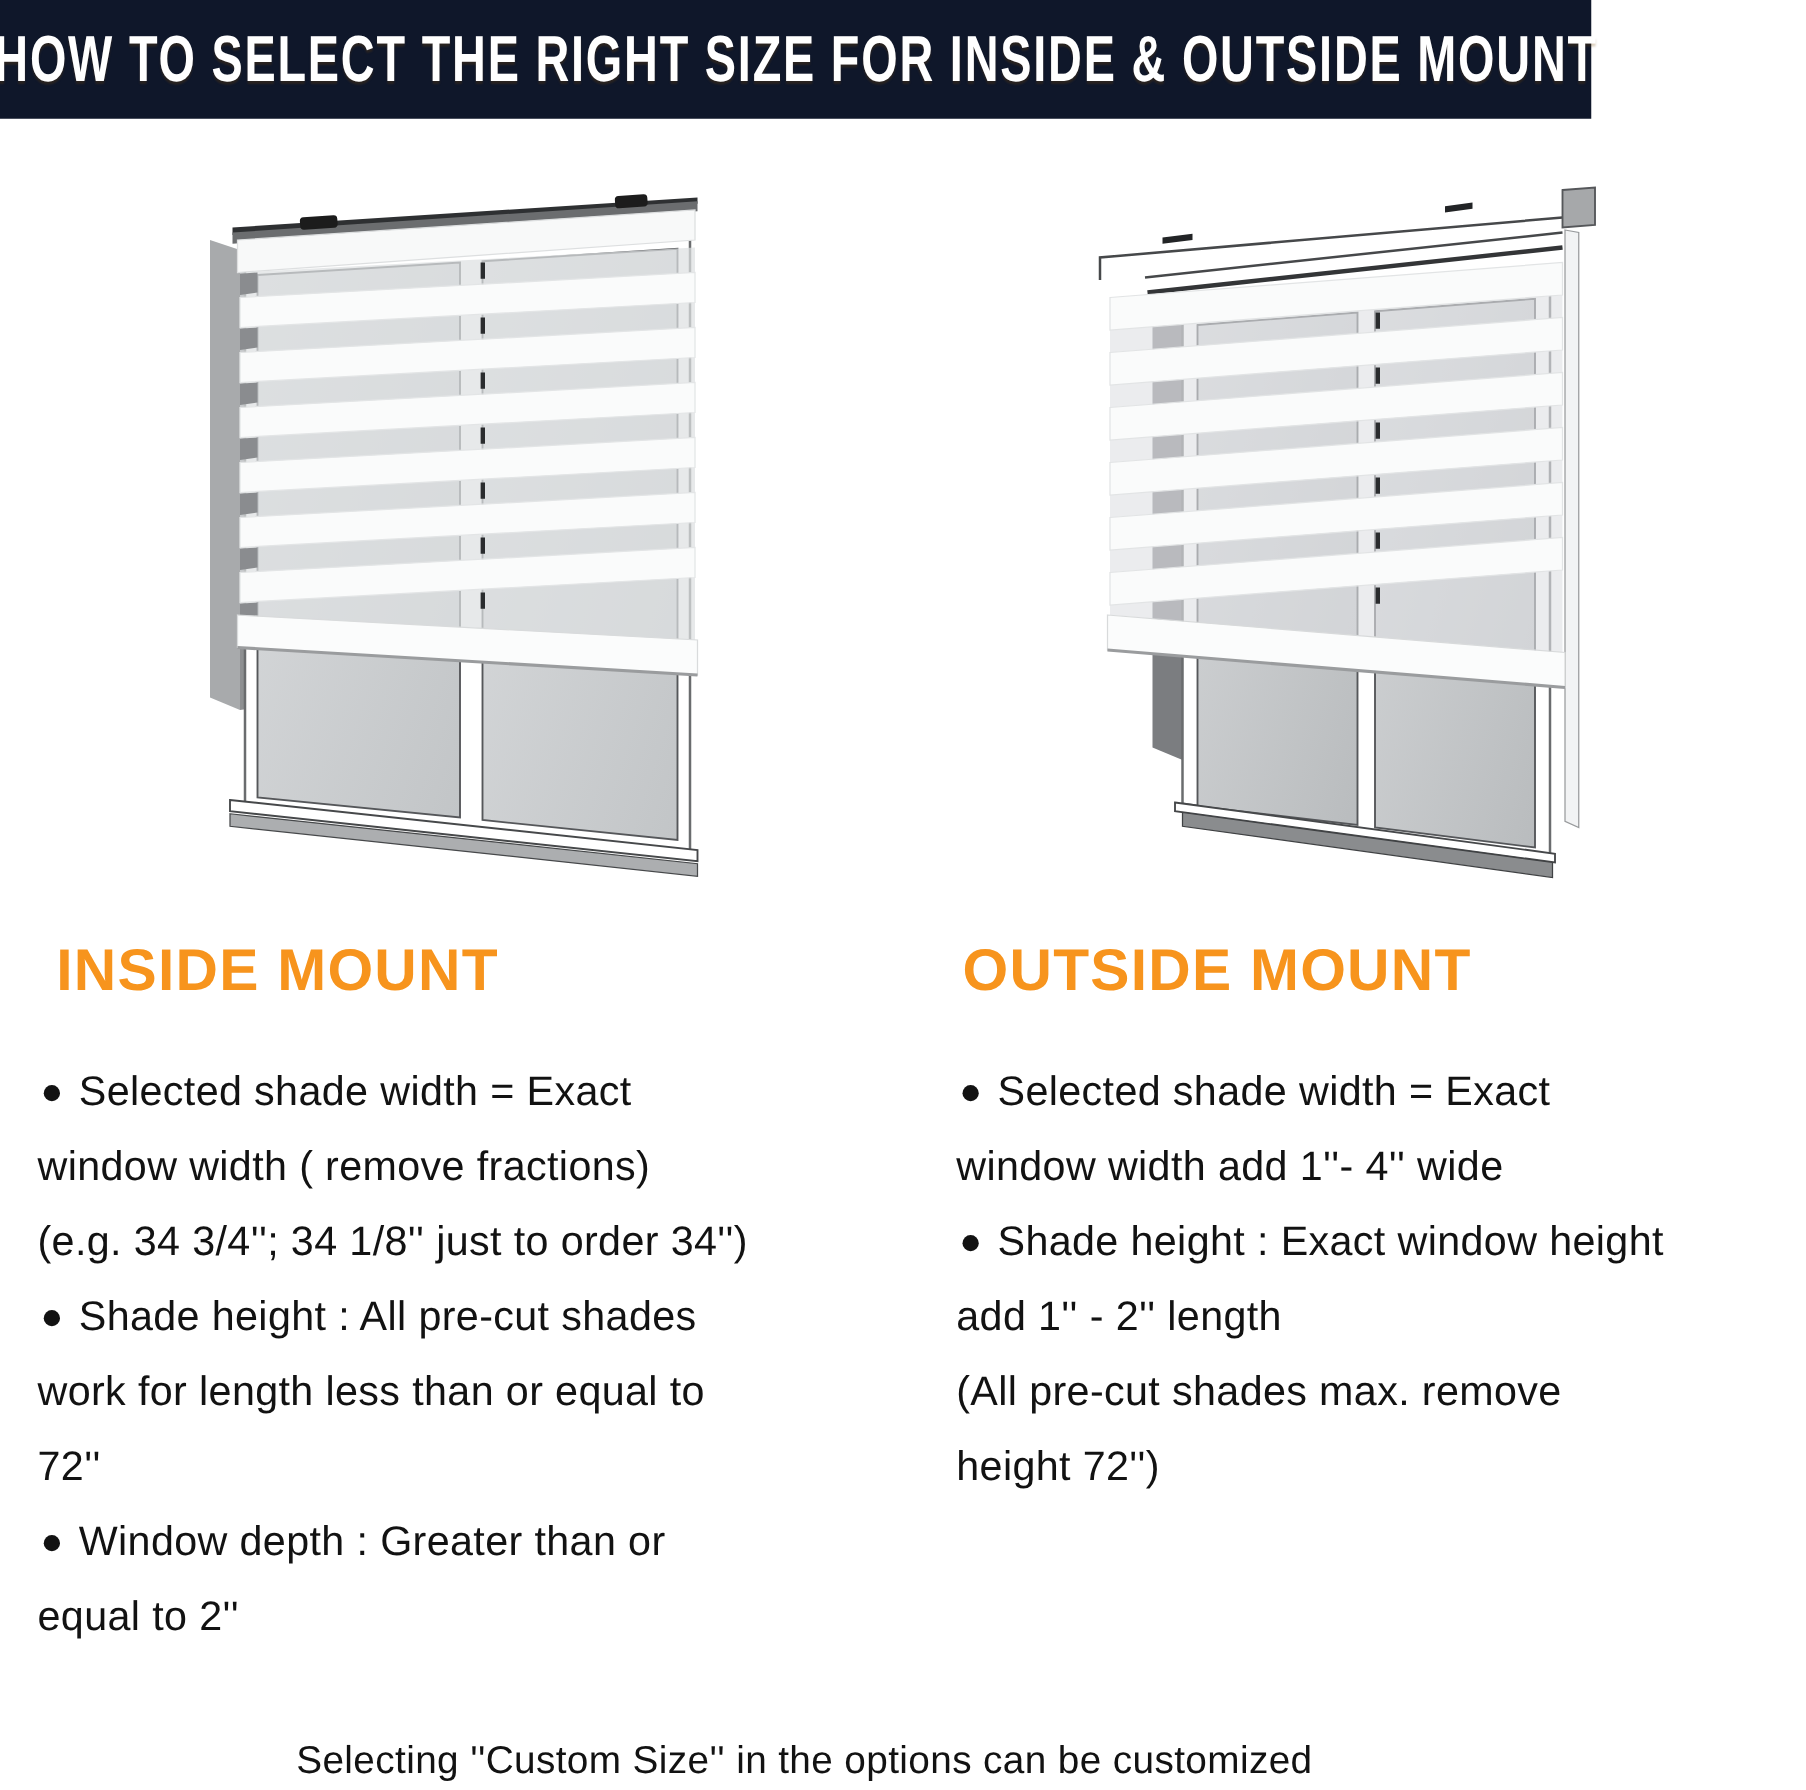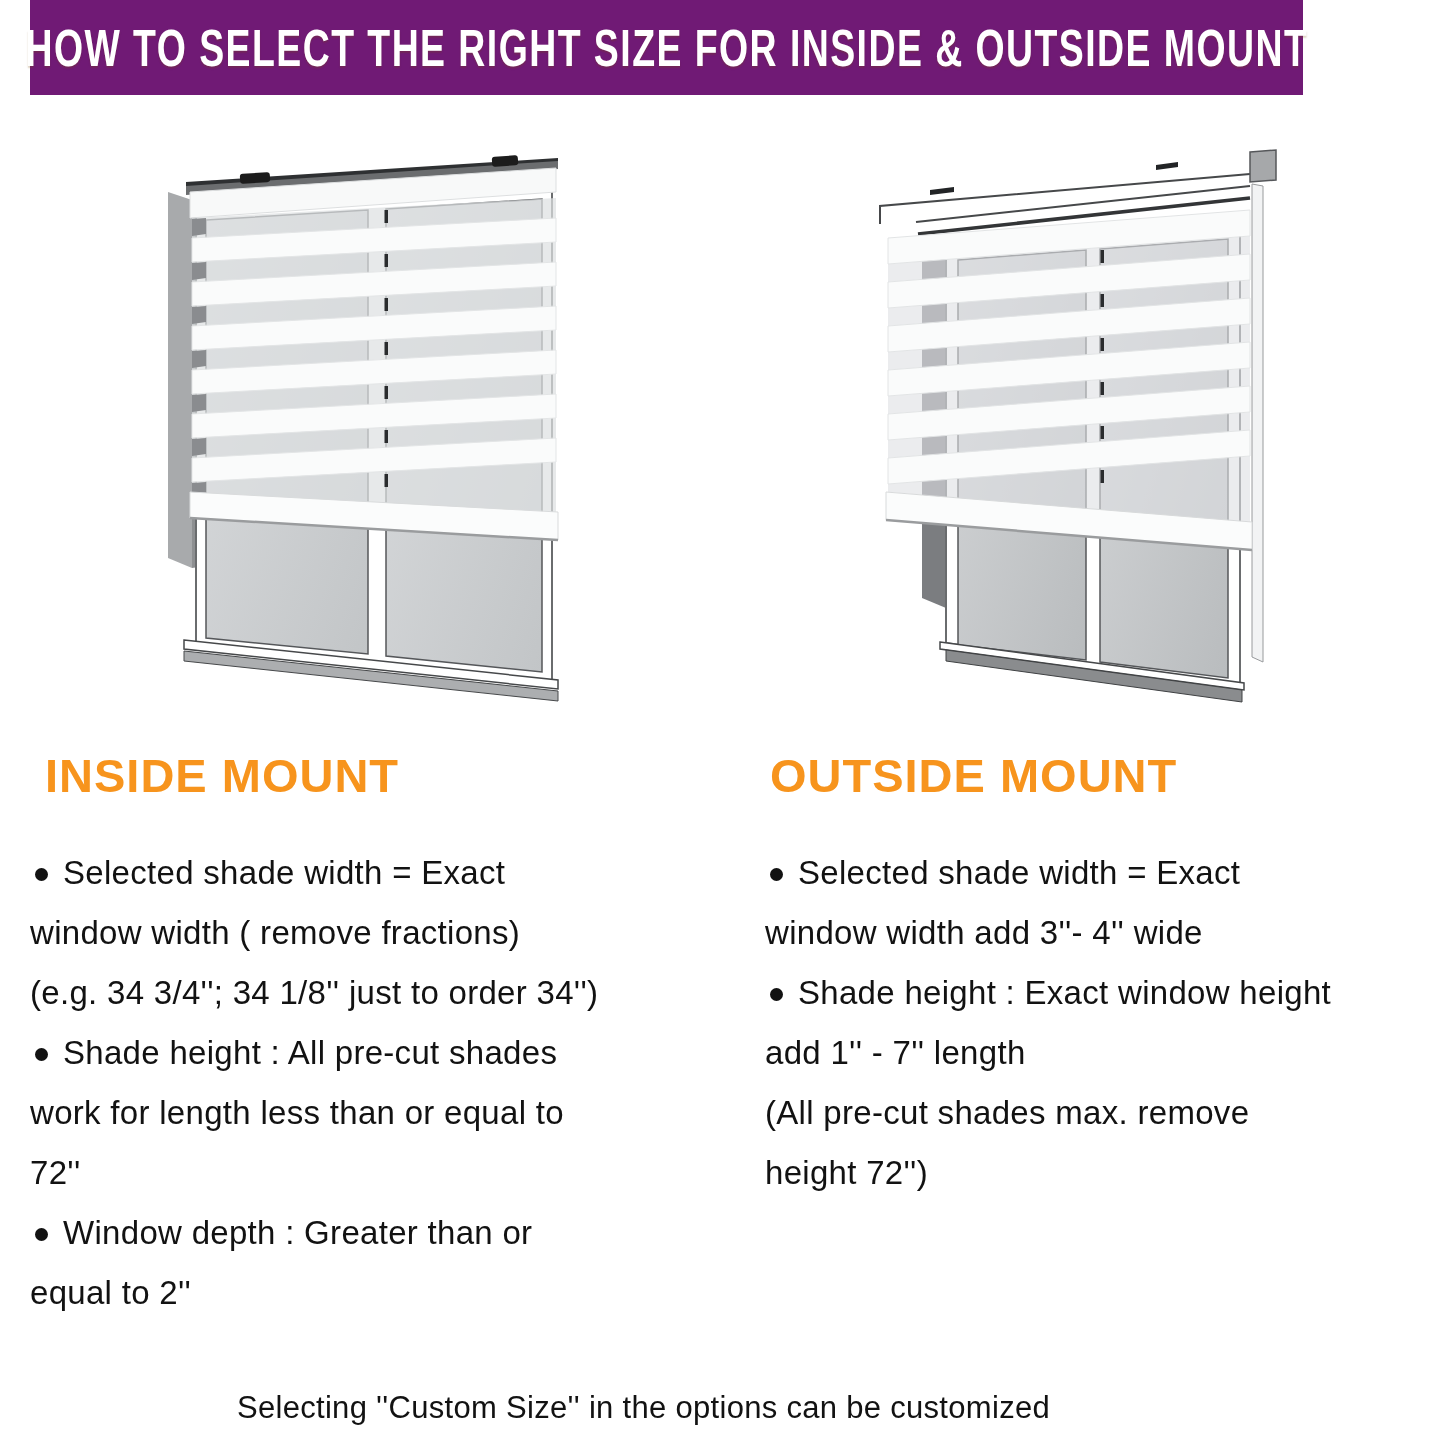--- a/index.html
+++ b/index.html
@@ -3,21 +3,21 @@
 <meta charset="utf-8">
 <style>
   html,body{margin:0;padding:0;background:#ffffff;}
   .page{
     position:relative;width:1445px;height:1432px;background:#ffffff;
     font-family:"Liberation Sans", sans-serif;overflow:hidden;color:#111;
   }
   
   .banner{
     position:absolute;left:0;top:0;width:1273px;height:95px;
-    background:#701a75;display:flex;align-items:center;justify-content:center;margin-left:30px;
+    background:#0f172a;display:flex;align-items:center;justify-content:center;
   }
   .banner-title{
     display:inline-block;white-space:nowrap;
     font-size:52px;font-weight:bold;letter-spacing:2px;color:#ffffff;
     transform:scaleX(0.72);transform-origin:center;
     text-shadow:0 2px 2px rgba(120,70,0,0.25);
   }
   
   .illus{position:absolute;width:520px;height:580px;}
   .illus-left{left:140px;top:140px;}
@@ -188,22 +188,22 @@
       <div class="text-line">window width ( remove fractions)</div>
       <div class="text-line">(e.g. 34 3/4''; 34 1/8'' just to order 34'')</div>
       <div class="text-line"><span class="dot"></span>Shade height : All pre-cut shades</div>
       <div class="text-line">work for length less than or equal to</div>
       <div class="text-line">72''</div>
       <div class="text-line"><span class="dot"></span>Window depth : Greater than or</div>
       <div class="text-line">equal to 2''</div>
     </div>
   <div class="text-col col-right">
       <div class="text-line"><span class="dot"></span>Selected shade width = Exact</div>
-      <div class="text-line">window width add 3''- 4'' wide</div>
+      <div class="text-line">window width add 1''- 4'' wide</div>
       <div class="text-line"><span class="dot"></span>Shade height : Exact window height</div>
-      <div class="text-line">add 1'' - 7'' length</div>
+      <div class="text-line">add 1'' - 2'' length</div>
       <div class="text-line">(All pre-cut shades max. remove</div>
       <div class="text-line">height 72'')</div>
     </div>
 
   <div class="footer-note">Selecting ''Custom Size'' in the options can be customized</div>
 
 </div>
 
 </body></html>

